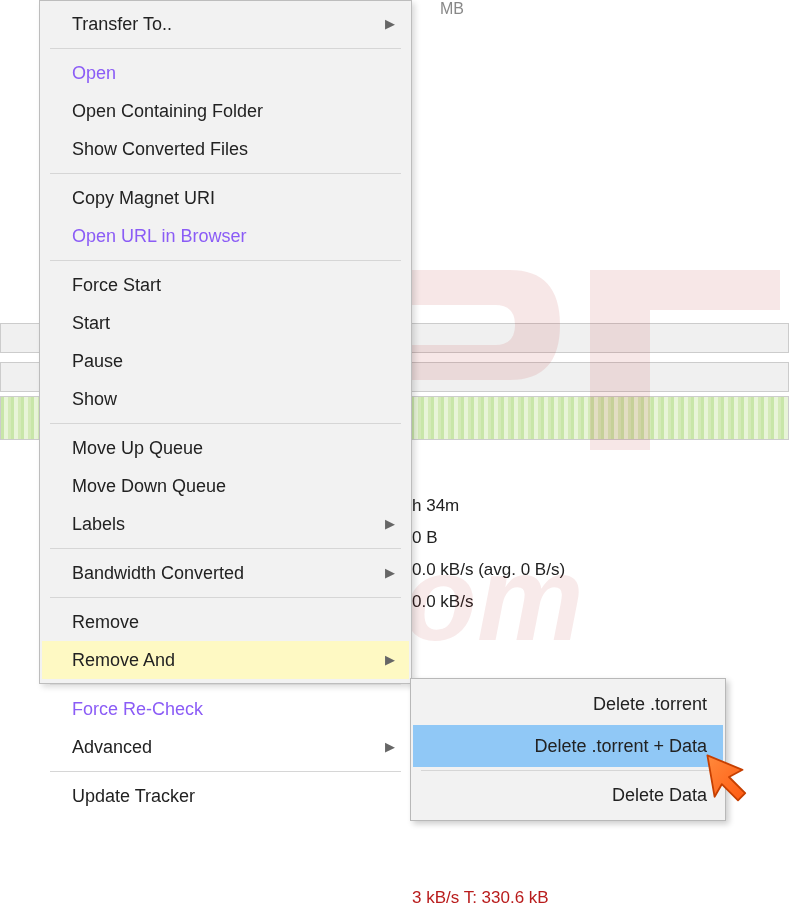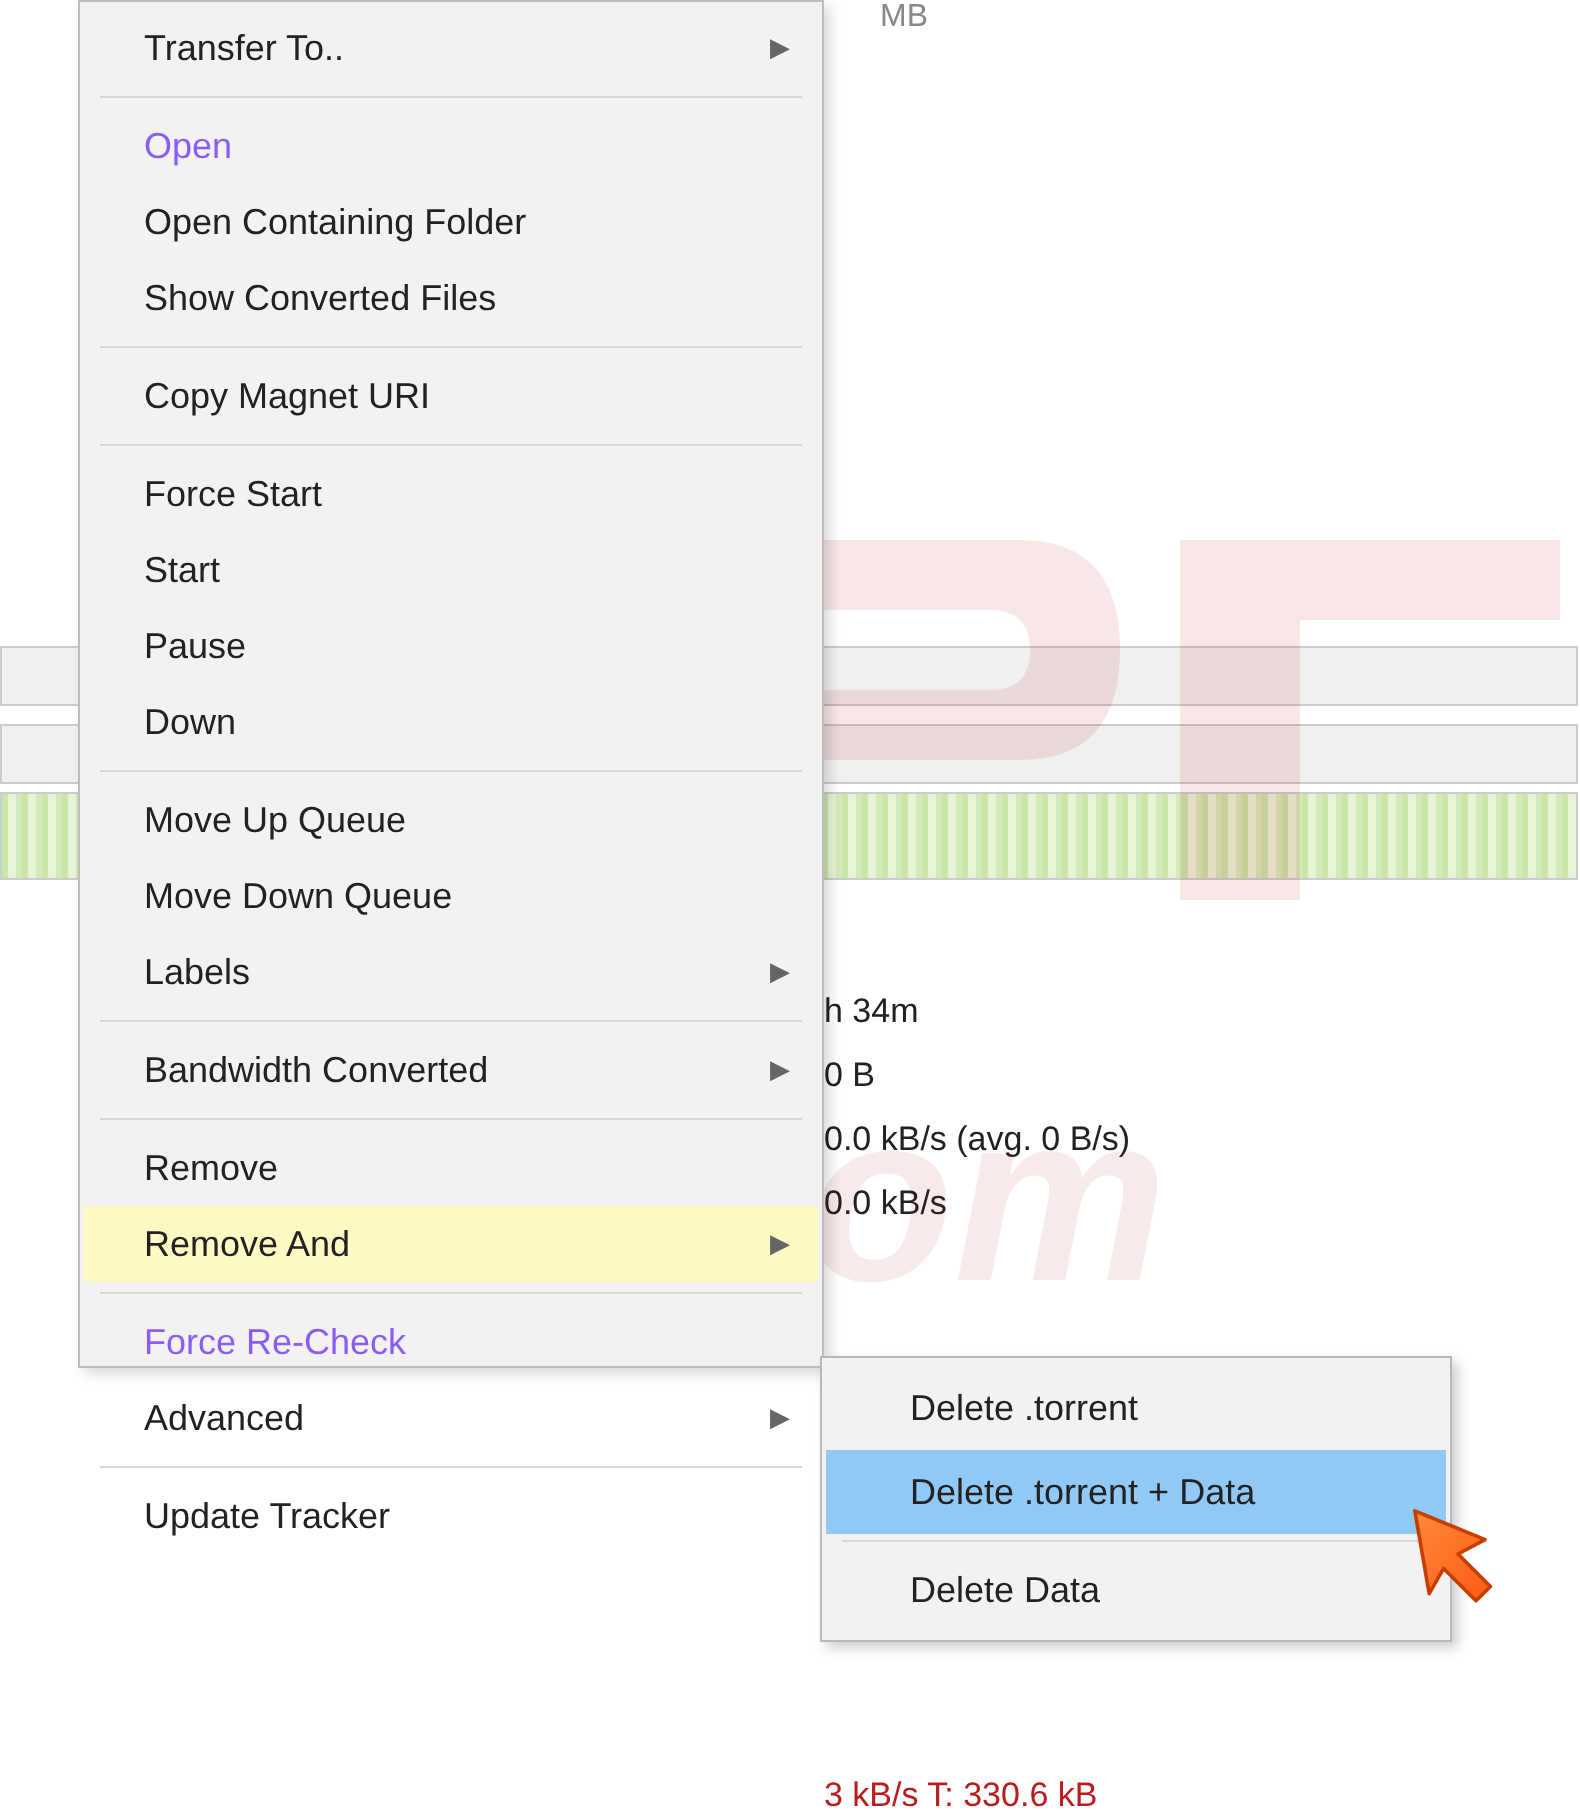--- a/index.html
+++ b/index.html
@@ -78,20 +78,21 @@
 
   .submenu {
     position: absolute;
     top: 678px; left: 410px;
     width: 316px;
     background: #f2f2f2;
     border: 1px solid #b8b8b8;
     box-shadow: 3px 3px 6px rgba(0,0,0,0.2);
     z-index: 20;
     padding: 4px 2px;
+    text-align: right;
   }
   .sub-item {
     padding: 9px 16px 9px 42px;
     color: #222;
     cursor: default;
     line-height: 24px;
   }
   .sub-item.highlight { background: #90c8f6; }
   .sub-sep { height: 1px; background: #d6d6d6; margin: 3px 8px; }
 
@@ -147,33 +148,36 @@
     <span>Open Containing Folder</span>
   </div>
   <div class="menu-item">
     <span>Show Converted Files</span>
   </div>
   <div class="menu-sep"></div>
 
   <div class="menu-item">
     <span>Copy Magnet URI</span>
   </div>
+  <div class="menu-item disabled">
+    <span>Open URL in Browser</span>
+  </div>
   <div class="menu-sep"></div>
 
   <div class="menu-item">
     <span>Force Start</span>
   </div>
   <div class="menu-item">
     <span>Start</span>
   </div>
   <div class="menu-item">
     <span>Pause</span>
   </div>
   <div class="menu-item">
-    <span>Down</span>
+    <span>Show</span>
   </div>
   <div class="menu-sep"></div>
 
   <div class="menu-item">
     <span>Move Up Queue</span>
   </div>
   <div class="menu-item">
     <span>Move Down Queue</span>
   </div>
   <div class="menu-item">

